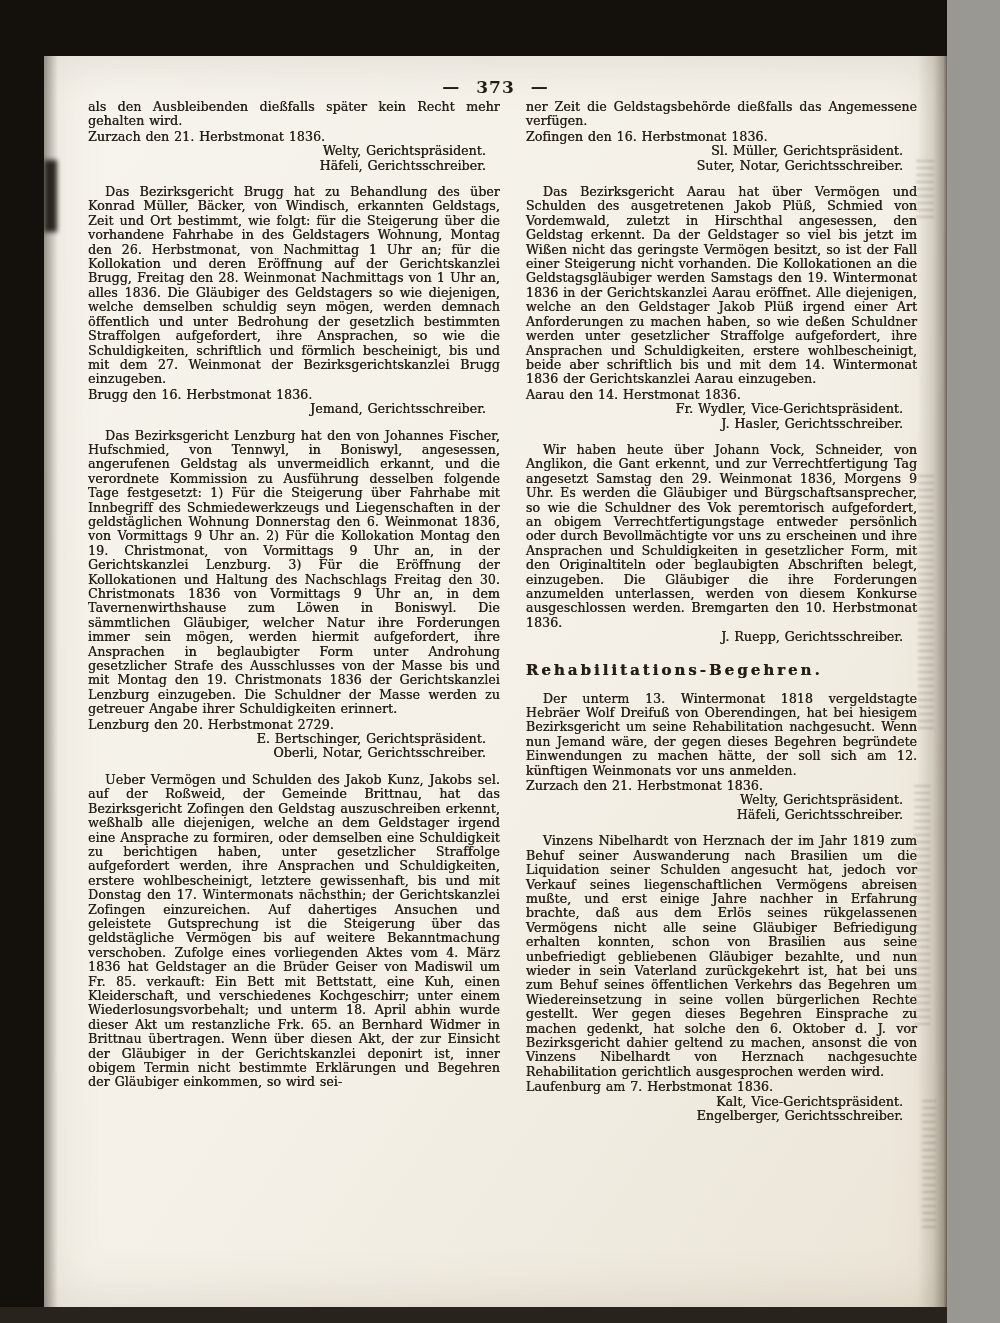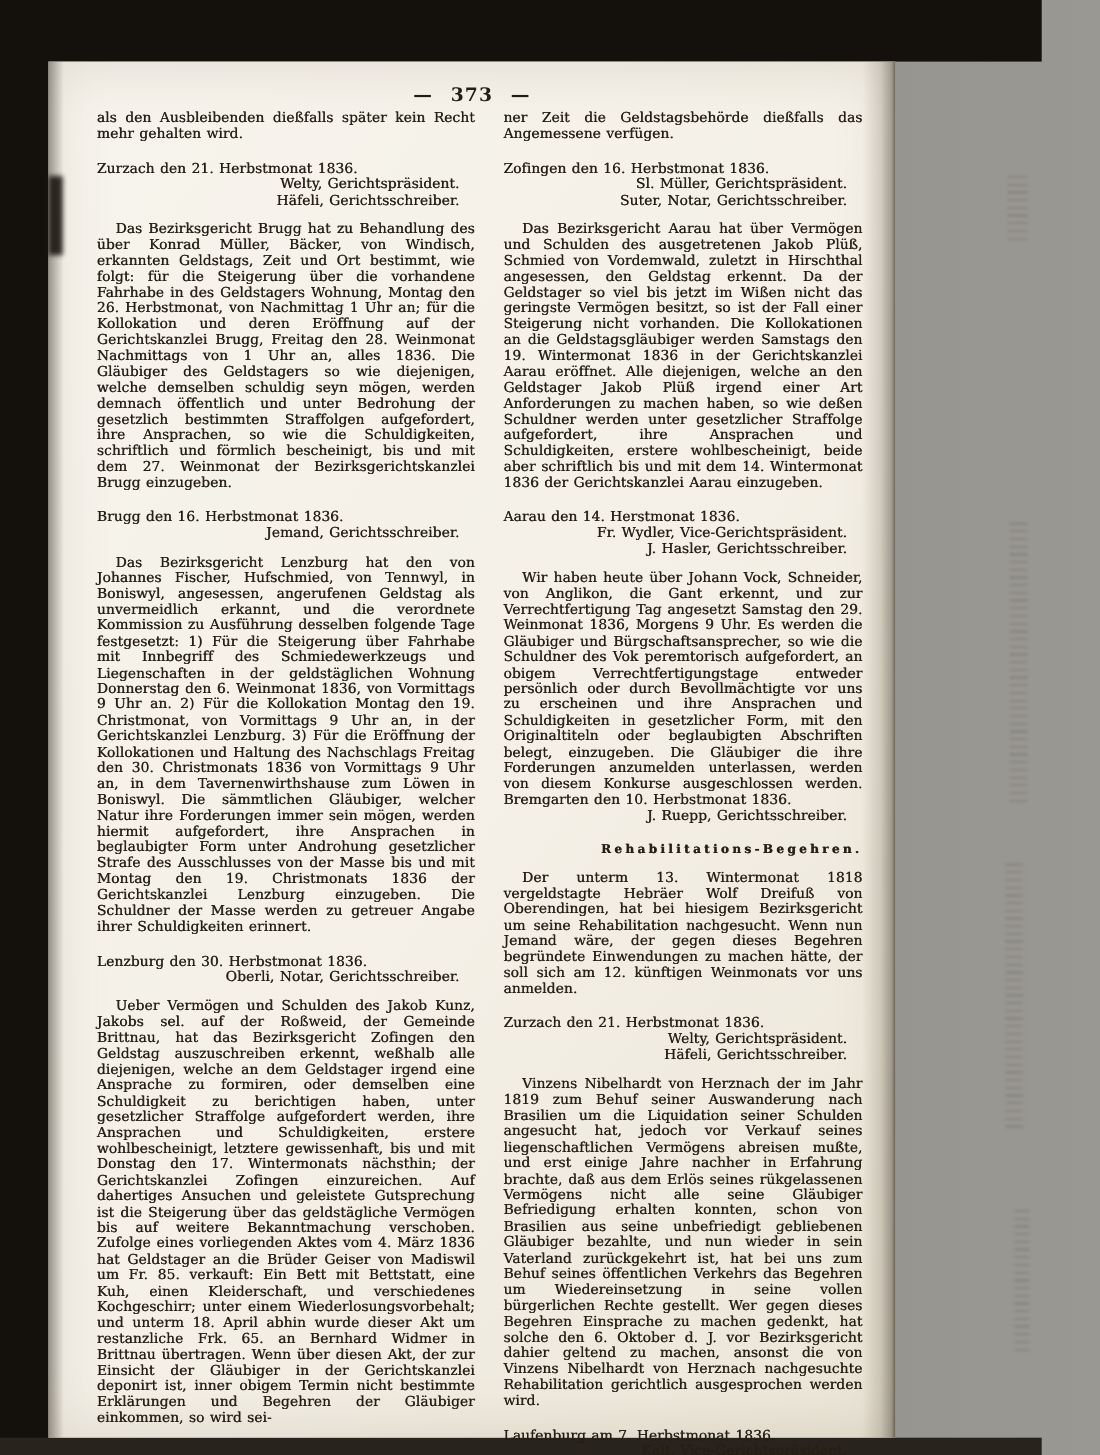--- a/index.html
+++ b/index.html
@@ -12,21 +12,21 @@
   .scan {
     position:relative; width:1000px; height:1323px;
     background:linear-gradient(to right,#8b8984 0%,#94928d 60%,#9a9893 100%);
     overflow:hidden;
   }
   .edge-left   { position:absolute; left:0; top:0; width:44px; height:1323px; background:#14110d; }
   .edge-top    { position:absolute; left:0; top:0; width:947px; height:56px; background:#14110d; }
   .edge-bottom { position:absolute; left:0; top:1307px; width:947px; height:16px; background:#28241d; }
 
   .paper {
-    position:absolute; left:44px; top:56px; width:770px; height:1251px;
+    position:absolute; left:44px; top:56px; width:903px; height:1251px;
     background:linear-gradient(125deg,#f7f4ed 0%,#f4f0e7 55%,#ebe5d7 100%);
     box-shadow:inset 0 0 55px rgba(110,95,65,0.18);
   }
   .paper::before { 
     content:""; position:absolute; left:0; top:0; width:14px; height:100%;
     background:linear-gradient(to right, rgba(25,20,12,0.40), rgba(25,20,12,0));
     pointer-events:none;
   }
   .paper::after { 
     content:""; position:absolute; right:0; top:0; width:30px; height:100%;
@@ -52,26 +52,26 @@
 
   .notice { margin-bottom:12px; }
   .notice p {
     font-size:12.6px; line-height:14.4px;
     letter-spacing:0.05px; word-spacing:0.8px;
     text-shadow:0.35px 0 0 rgba(37,30,20,0.85);
     overflow-wrap:break-word;
   }
   .body      { text-align:justify; text-indent:17px; }
   .body.cont { text-indent:0; }
-  .dateline  { margin-top:17px; }
+  .dateline  { margin-top:1px; }
   .sig       { text-align:right; padding-right:14px; }
 
   .rehab-heading {
-    margin:16px 0 13px; text-align:right;
-    font-size:11px; font-weight:bold; letter-spacing:3px;
+    margin:16px 0 13px; text-align:left;
+    font-size:15px; font-weight:bold; letter-spacing:3px;
     color:#251e14; text-shadow:0.35px 0 0 rgba(37,30,20,0.85);
   }
 
   
   .smudge {
     position:absolute; pointer-events:none;
     background:repeating-linear-gradient(to bottom, rgba(88,80,70,0.42) 0 2px, rgba(88,80,70,0) 2px 7px);
     filter:blur(1.3px); opacity:0.55;
   }
   .smudge-1 { left:872px; top:104px; width:18px; height:58px; }
@@ -109,21 +109,22 @@
         </section>
 
         <section class="notice">
           <p class="body">Das Bezirksgericht Brugg hat zu Behandlung des über Konrad Müller, Bäcker, von Windisch, erkannten Geldstags, Zeit und Ort bestimmt, wie folgt: für die Steigerung über die vorhandene Fahrhabe in des Geldstagers Wohnung, Montag den 26. Herbstmonat, von Nachmittag 1 Uhr an; für die Kollokation und deren Eröffnung auf der Gerichtskanzlei Brugg, Freitag den 28. Weinmonat Nachmittags von 1 Uhr an, alles 1836. Die Gläubiger des Geldstagers so wie diejenigen, welche demselben schuldig seyn mögen, werden demnach öffentlich und unter Bedrohung der gesetzlich bestimmten Straffolgen aufgefordert, ihre Ansprachen, so wie die Schuldigkeiten, schriftlich und förmlich bescheinigt, bis und mit dem 27. Weinmonat der Bezirksgerichtskanzlei Brugg einzugeben.</p>
           <p class="dateline">Brugg den 16. Herbstmonat 1836.</p>
           <p class="sig">Jemand, Gerichtsschreiber.</p>
         </section>
 
         <section class="notice">
           <p class="body">Das Bezirksgericht Lenzburg hat den von Johannes Fischer, Hufschmied, von Tennwyl, in Boniswyl, angesessen, angerufenen Geldstag als unvermeidlich erkannt, und die verordnete Kommission zu Ausführung desselben folgende Tage festgesetzt: 1) Für die Steigerung über Fahrhabe mit Innbegriff des Schmiedewerkzeugs und Liegenschaften in der geldstäglichen Wohnung Donnerstag den 6. Weinmonat 1836, von Vormittags 9 Uhr an. 2) Für die Kollokation Montag den 19. Christmonat, von Vormittags 9 Uhr an, in der Gerichtskanzlei Lenzburg. 3) Für die Eröffnung der Kollokationen und Haltung des Nachschlags Freitag den 30. Christmonats 1836 von Vormittags 9 Uhr an, in dem Tavernenwirthshause zum Löwen in Boniswyl. Die sämmtlichen Gläubiger, welcher Natur ihre Forderungen immer sein mögen, werden hiermit aufgefordert, ihre Ansprachen in beglaubigter Form unter Androhung gesetzlicher Strafe des Ausschlusses von der Masse bis und mit Montag den 19. Christmonats 1836 der Gerichtskanzlei Lenzburg einzugeben. Die Schuldner der Masse werden zu getreuer Angabe ihrer Schuldigkeiten erinnert.</p>
-          <p class="dateline">Lenzburg den 30. Herbstmonat 1836.</p>
+          <p class="dateline">Lenzburg den 20. Herbstmonat 2729.</p>
+          <p class="sig">E. Bertschinger, Gerichtspräsident.</p>
           <p class="sig">Oberli, Notar, Gerichtsschreiber.</p>
         </section>
 
         <section class="notice">
           <p class="body">Ueber Vermögen und Schulden des Jakob Kunz, Jakobs sel. auf der Roßweid, der Gemeinde Brittnau, hat das Bezirksgericht Zofingen den Geldstag auszuschreiben erkennt, weßhalb alle diejenigen, welche an dem Geldstager irgend eine Ansprache zu formiren, oder demselben eine Schuldigkeit zu berichtigen haben, unter gesetzlicher Straffolge aufgefordert werden, ihre Ansprachen und Schuldigkeiten, erstere wohlbescheinigt, letztere gewissenhaft, bis und mit Donstag den 17. Wintermonats nächsthin; der Gerichtskanzlei Zofingen einzureichen. Auf dahertiges Ansuchen und geleistete Gutsprechung ist die Steigerung über das geldstägliche Vermögen bis auf weitere Bekanntmachung verschoben. Zufolge eines vorliegenden Aktes vom 4. März 1836 hat Geldstager an die Brüder Geiser von Madiswil um Fr. 85. verkauft: Ein Bett mit Bettstatt, eine Kuh, einen Kleiderschaft, und verschiedenes Kochgeschirr; unter einem Wiederlosungsvorbehalt; und unterm 18. April abhin wurde dieser Akt um restanzliche Frk. 65. an Bernhard Widmer in Brittnau übertragen. Wenn über diesen Akt, der zur Einsicht der Gläubiger in der Gerichtskanzlei deponirt ist, inner obigem Termin nicht bestimmte Erklärungen und Begehren der Gläubiger einkommen, so wird sei-</p>
         </section>
 
       </div>
 
       <div class="col col-right">

